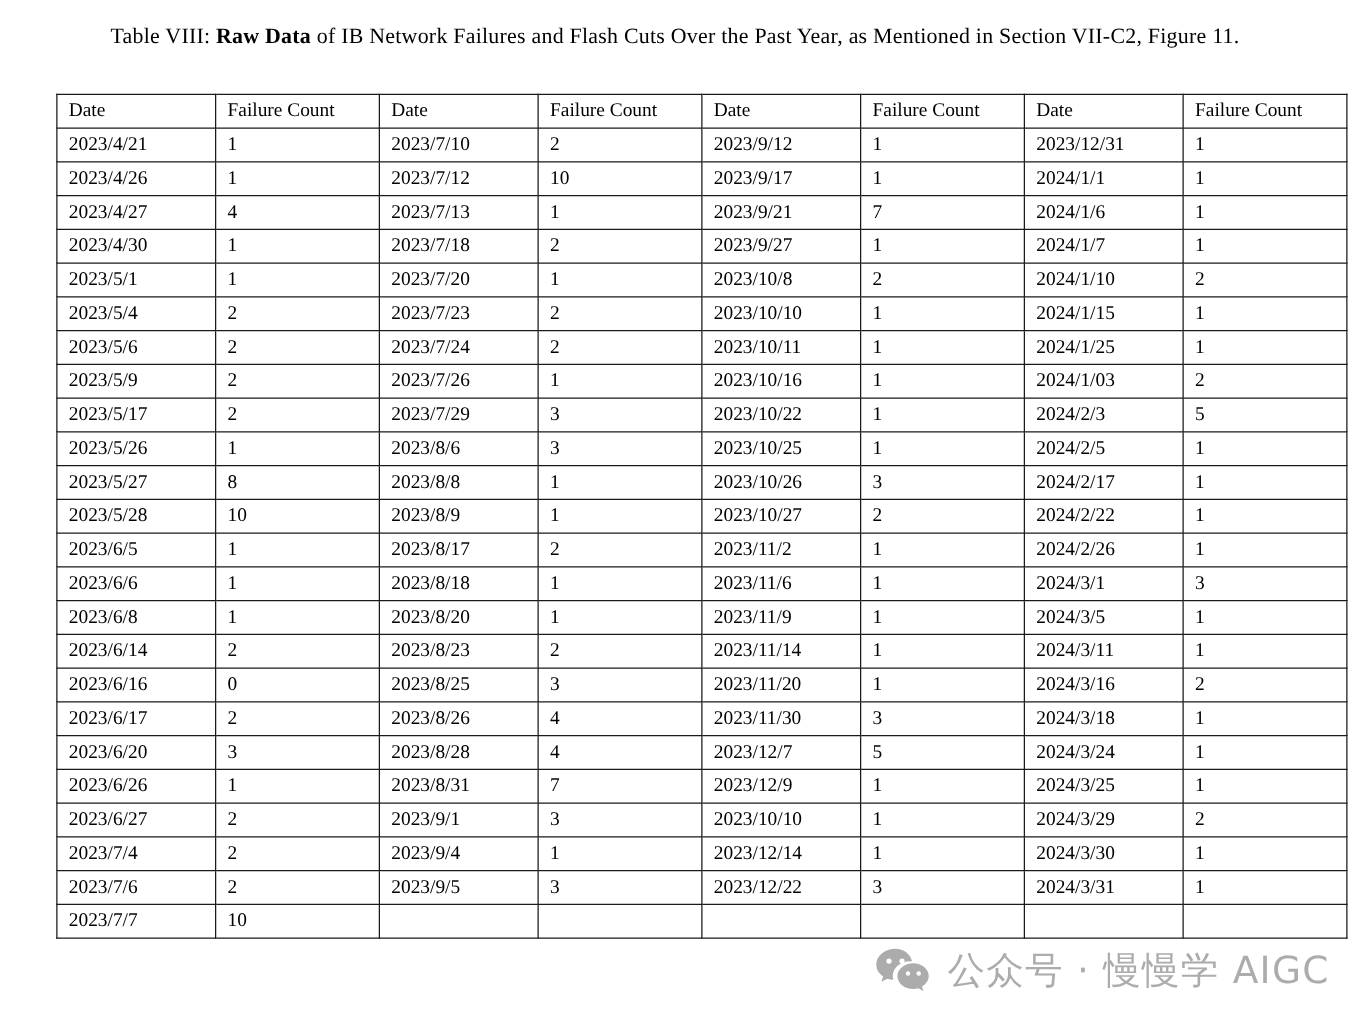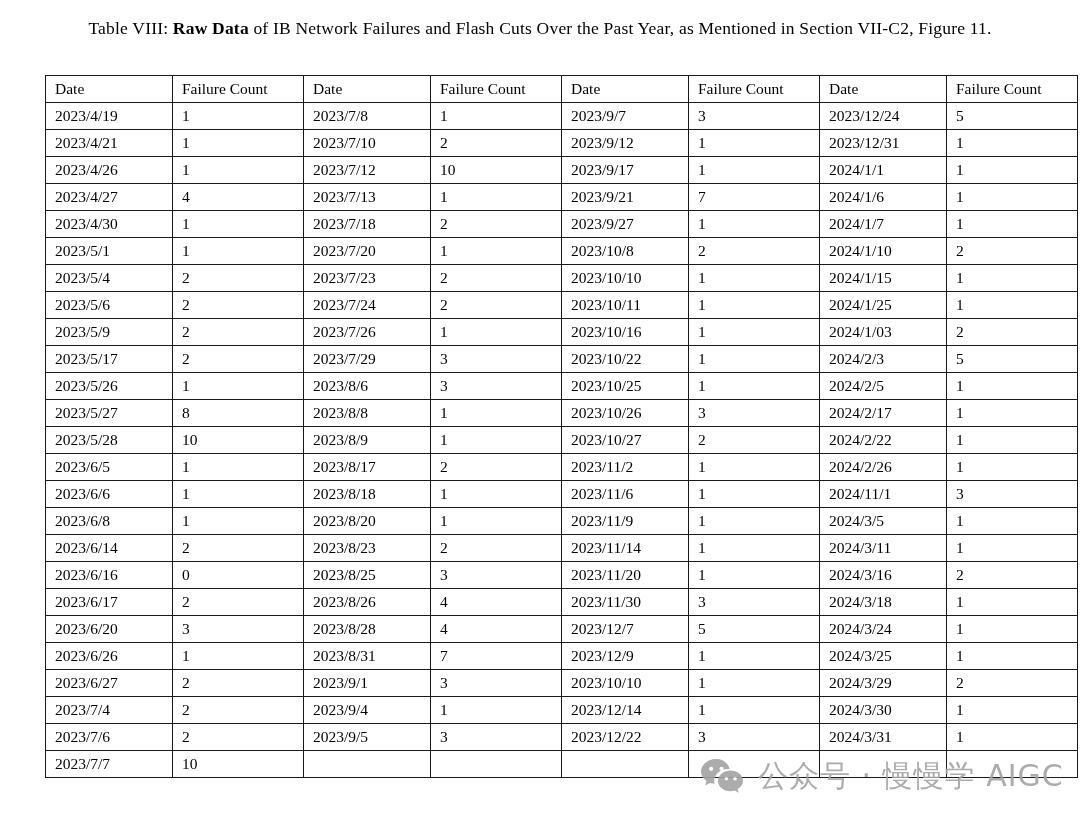--- a/index.html
+++ b/index.html
@@ -85,30 +85,20 @@
         <th>Date</th>
         <th>Failure Count</th>
         <th>Date</th>
         <th>Failure Count</th>
         <th>Date</th>
         <th>Failure Count</th>
       </tr>
   </thead>
   <tbody>
       <tr>
-        <td>2023/4/19</td>
-        <td>1</td>
-        <td>2023/7/8</td>
-        <td>1</td>
-        <td>2023/9/7</td>
-        <td>3</td>
-        <td>2023/12/24</td>
-        <td>5</td>
-      </tr>
-      <tr>
         <td>2023/4/21</td>
         <td>1</td>
         <td>2023/7/10</td>
         <td>2</td>
         <td>2023/9/12</td>
         <td>1</td>
         <td>2023/12/31</td>
         <td>1</td>
       </tr>
       <tr>
@@ -231,21 +221,21 @@
         <td>2024/2/26</td>
         <td>1</td>
       </tr>
       <tr>
         <td>2023/6/6</td>
         <td>1</td>
         <td>2023/8/18</td>
         <td>1</td>
         <td>2023/11/6</td>
         <td>1</td>
-        <td>2024/11/1</td>
+        <td>2024/3/1</td>
         <td>3</td>
       </tr>
       <tr>
         <td>2023/6/8</td>
         <td>1</td>
         <td>2023/8/20</td>
         <td>1</td>
         <td>2023/11/9</td>
         <td>1</td>
         <td>2024/3/5</td>

